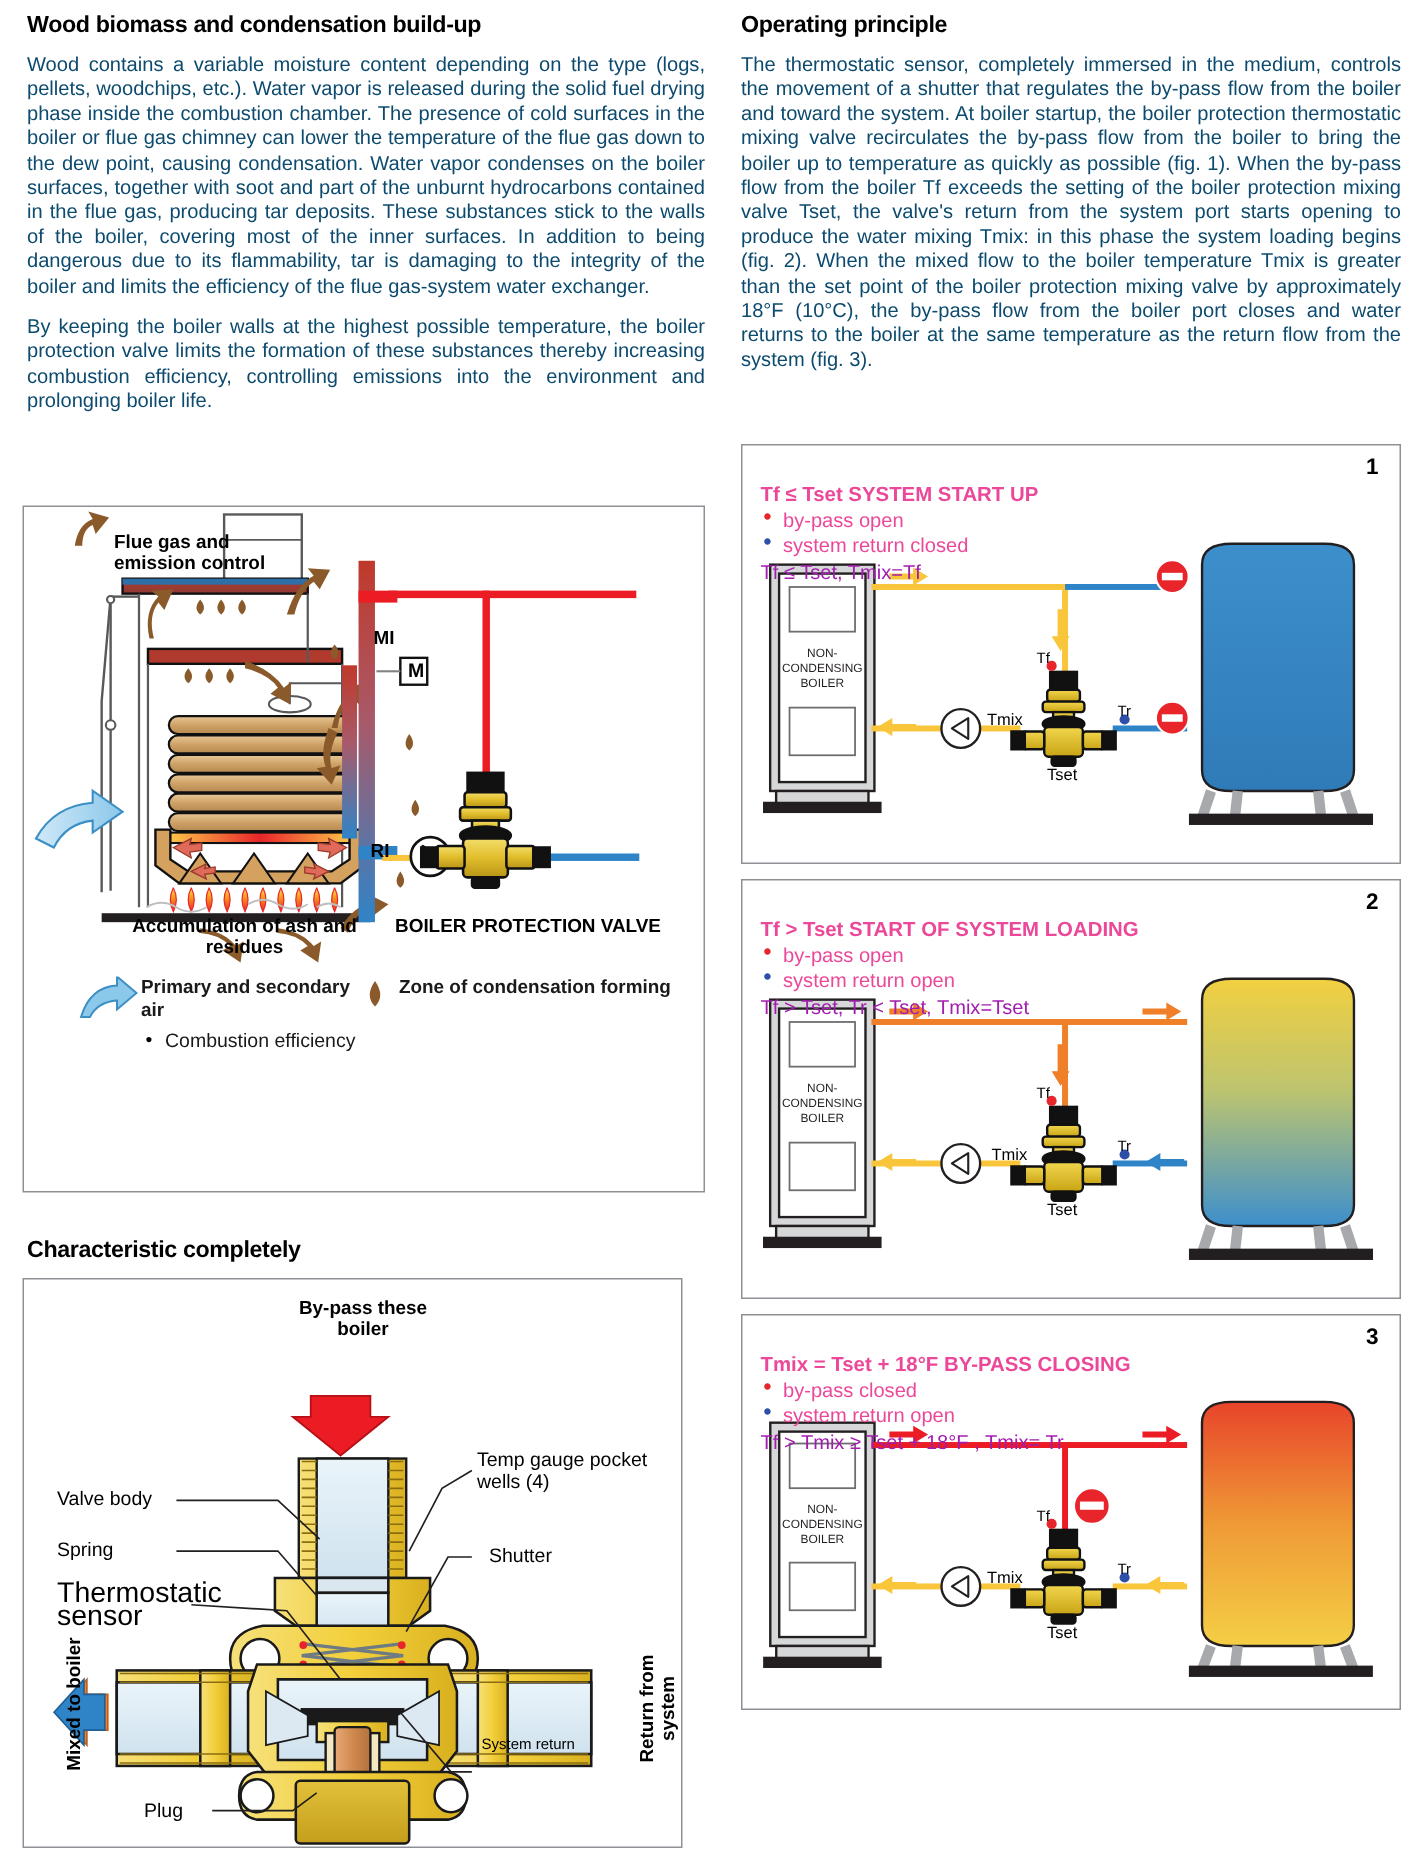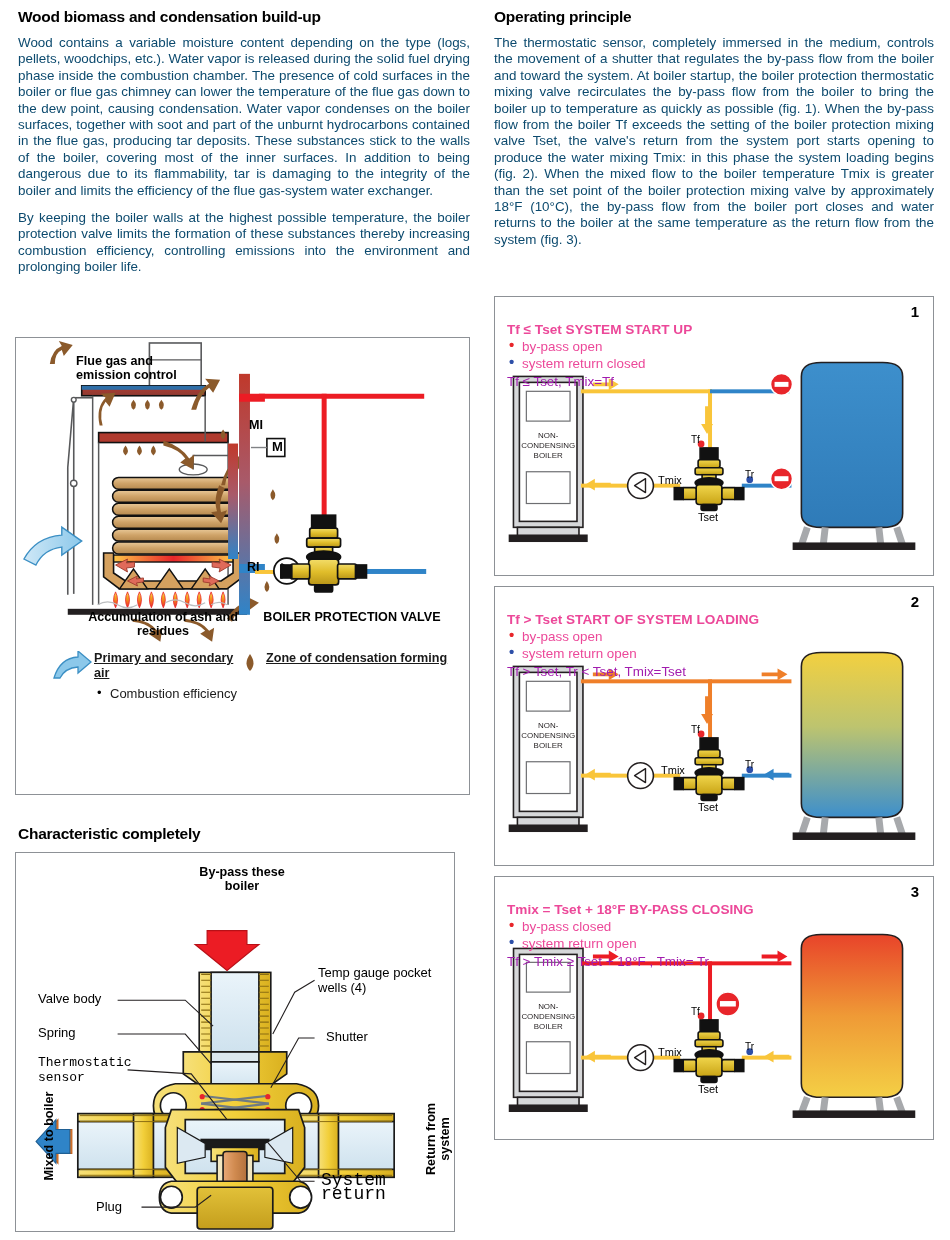--- a/index.html
+++ b/index.html
@@ -39,21 +39,21 @@
   .lbl { position:absolute; font-size:12.6px; line-height:14.4px; font-weight:bold; color:#000; }
   .lbl.reg { font-weight:normal; }
 
   #lg-flue   { left:60px;  top:16px; width:120px; }
   #lg-ash    { left:52px;  top:272px; width:190px; text-align:center; }
   #lg-bpv    { left:236px; top:272px; width:200px; text-align:center; }
 
   .legend-col { position:absolute; font-size:12.6px; }
   #leg-left  { left:78px;  top:313px; width:150px; }
   #leg-right { left:250px; top:313px; width:200px; }
-  .leg-title { font-weight:bold; line-height:15px; margin-bottom:5px;text-decoration:underline; }
+  .leg-title { font-weight:bold; line-height:15px; margin-bottom:5px; }
   .leg-list  { margin:0; padding:0; list-style:none; }
   .leg-list li {
     position:relative; padding-left:16px; line-height:16.5px; margin-bottom:2px;
     font-size:13px;
   }
   .leg-list li::before {
     content:"\2022"; position:absolute; left:3px; top:-1px; font-size:13px; color:#000;
   }
 
   
@@ -415,24 +415,24 @@
         <path d="M300 186 L284 186 L256 236"></path>
         <path d="M300 330 L286 330 L252 290"></path>
         <path d="M126 356 L180 356 L196 344"></path>
       </g>
     </svg>
 
     <div class="lbl" style="left:176px; top:12px; width:100px; text-align:center; font-size:12.6px;">By-pass these boiler</div>
 
     <div class="lbl reg" style="left:22px; top:139px; font-size:13px;">Valve body</div>
     <div class="lbl reg" style="left:22px; top:173px; font-size:13px;">Spring</div>
-    <div class="lbl reg" style="left:22px; top:202px; width:78px; font-size:13px; line-height:15px;font-family:Liberation Mono, monospace;">Thermostatic sensor</div>
+    <div class="lbl reg" style="left:22px; top:202px; width:78px; font-size:19px; line-height:15px;">Thermostatic sensor</div>
     <div class="lbl reg" style="left:302px; top:112px; width:120px; font-size:13px; line-height:15px;">Temp gauge pocket wells (4)</div>
     <div class="lbl reg" style="left:310px; top:177px; font-size:13px;">Shutter</div>
-    <div class="lbl reg" style="left:305px; top:320px; font-size:18px;font-family:Liberation Mono, monospace;">System return</div>
+    <div class="lbl reg" style="left:305px; top:304px; font-size:10px;">System return</div>
     <div class="lbl reg" style="left:80px; top:347px; font-size:13px;">Plug</div>
 
     <div class="lbl" style="left:-12px; top:276px; width:90px; text-align:center;
            transform:rotate(-90deg); transform-origin:center; font-size:12.6px; line-height:14px;">Mixed to boiler</div>
     <div class="lbl" style="left:374px; top:272px; width:96px; text-align:center;
            transform:rotate(-90deg); transform-origin:center; font-size:12.6px; line-height:14px;">Return from system</div>
   </div>
 
   <div class="fig frame" id="fig1">
     <svg class="fig-art" viewBox="0 0 440 280">

